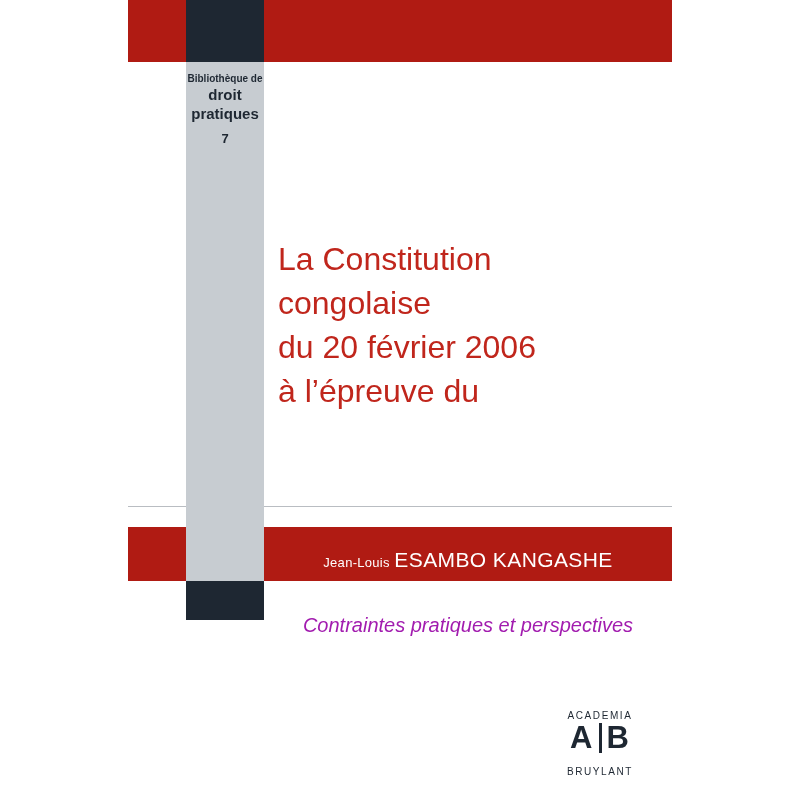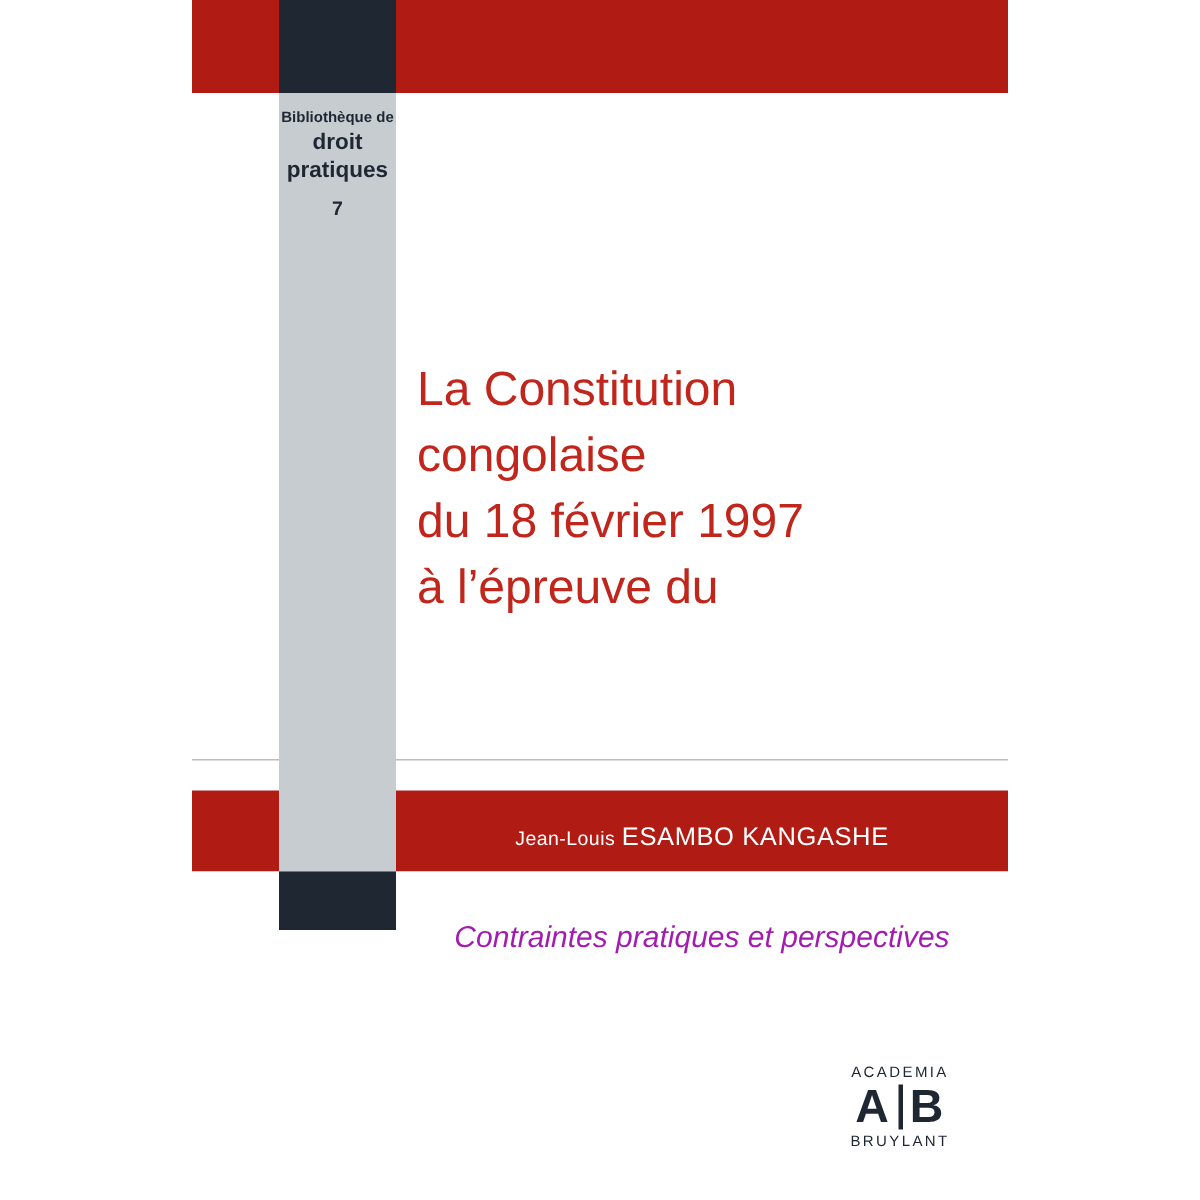--- a/index.html
+++ b/index.html
@@ -163,21 +163,21 @@
     text-align: center;
     color: #ffffff;
     font-size: 16px;
     white-space: nowrap;
   }
   .author .small-caps-name {
     font-size: 13px;
     letter-spacing: 0.3px;
   }
   .author .surname {
-    font-size: 17px;
+    font-size: 21px;
     letter-spacing: 0.4px;
   }
 
   
   .subtitle {
     position: absolute;
     left: 264px;
     top: 614px;
     width: 408px;
     text-align: center;
@@ -212,21 +212,21 @@
   }
   .logo-bar {
     width: 3px;
     height: 30px;
     background: #1e2732;
     margin: 0 5px;
   }
   .logo-bottom {
     font-size: 10px;
     letter-spacing: 1.6px;
-    margin-top: 1px;
+    margin-top: 11px;
   }
 </style>
 </head>
 <body>
 
 <div id="cover">
 
   <div class="plate"></div>
 
   <div class="band-top"></div>
@@ -242,21 +242,21 @@
   <div class="spine-text">
     <div class="spine-line1">Bibliothèque de</div>
     <div class="spine-line2">droit</div>
     <div class="spine-line3">pratiques</div>
     <div class="spine-num">7</div>
   </div>
 
   <div class="title">
     <div>La Constitution</div>
     <div>congolaise</div>
-    <div>du 18 février 1997</div>
+    <div>du 20 février 2006</div>
     <div>à l’épreuve du</div>
   </div>
 
   <div class="author">
     <span class="small-caps-name">Jean-Louis</span>
     <span class="surname">ESAMBO KANGASHE</span>
   </div>
 
   <div class="subtitle">Contraintes pratiques et perspectives</div>
 

